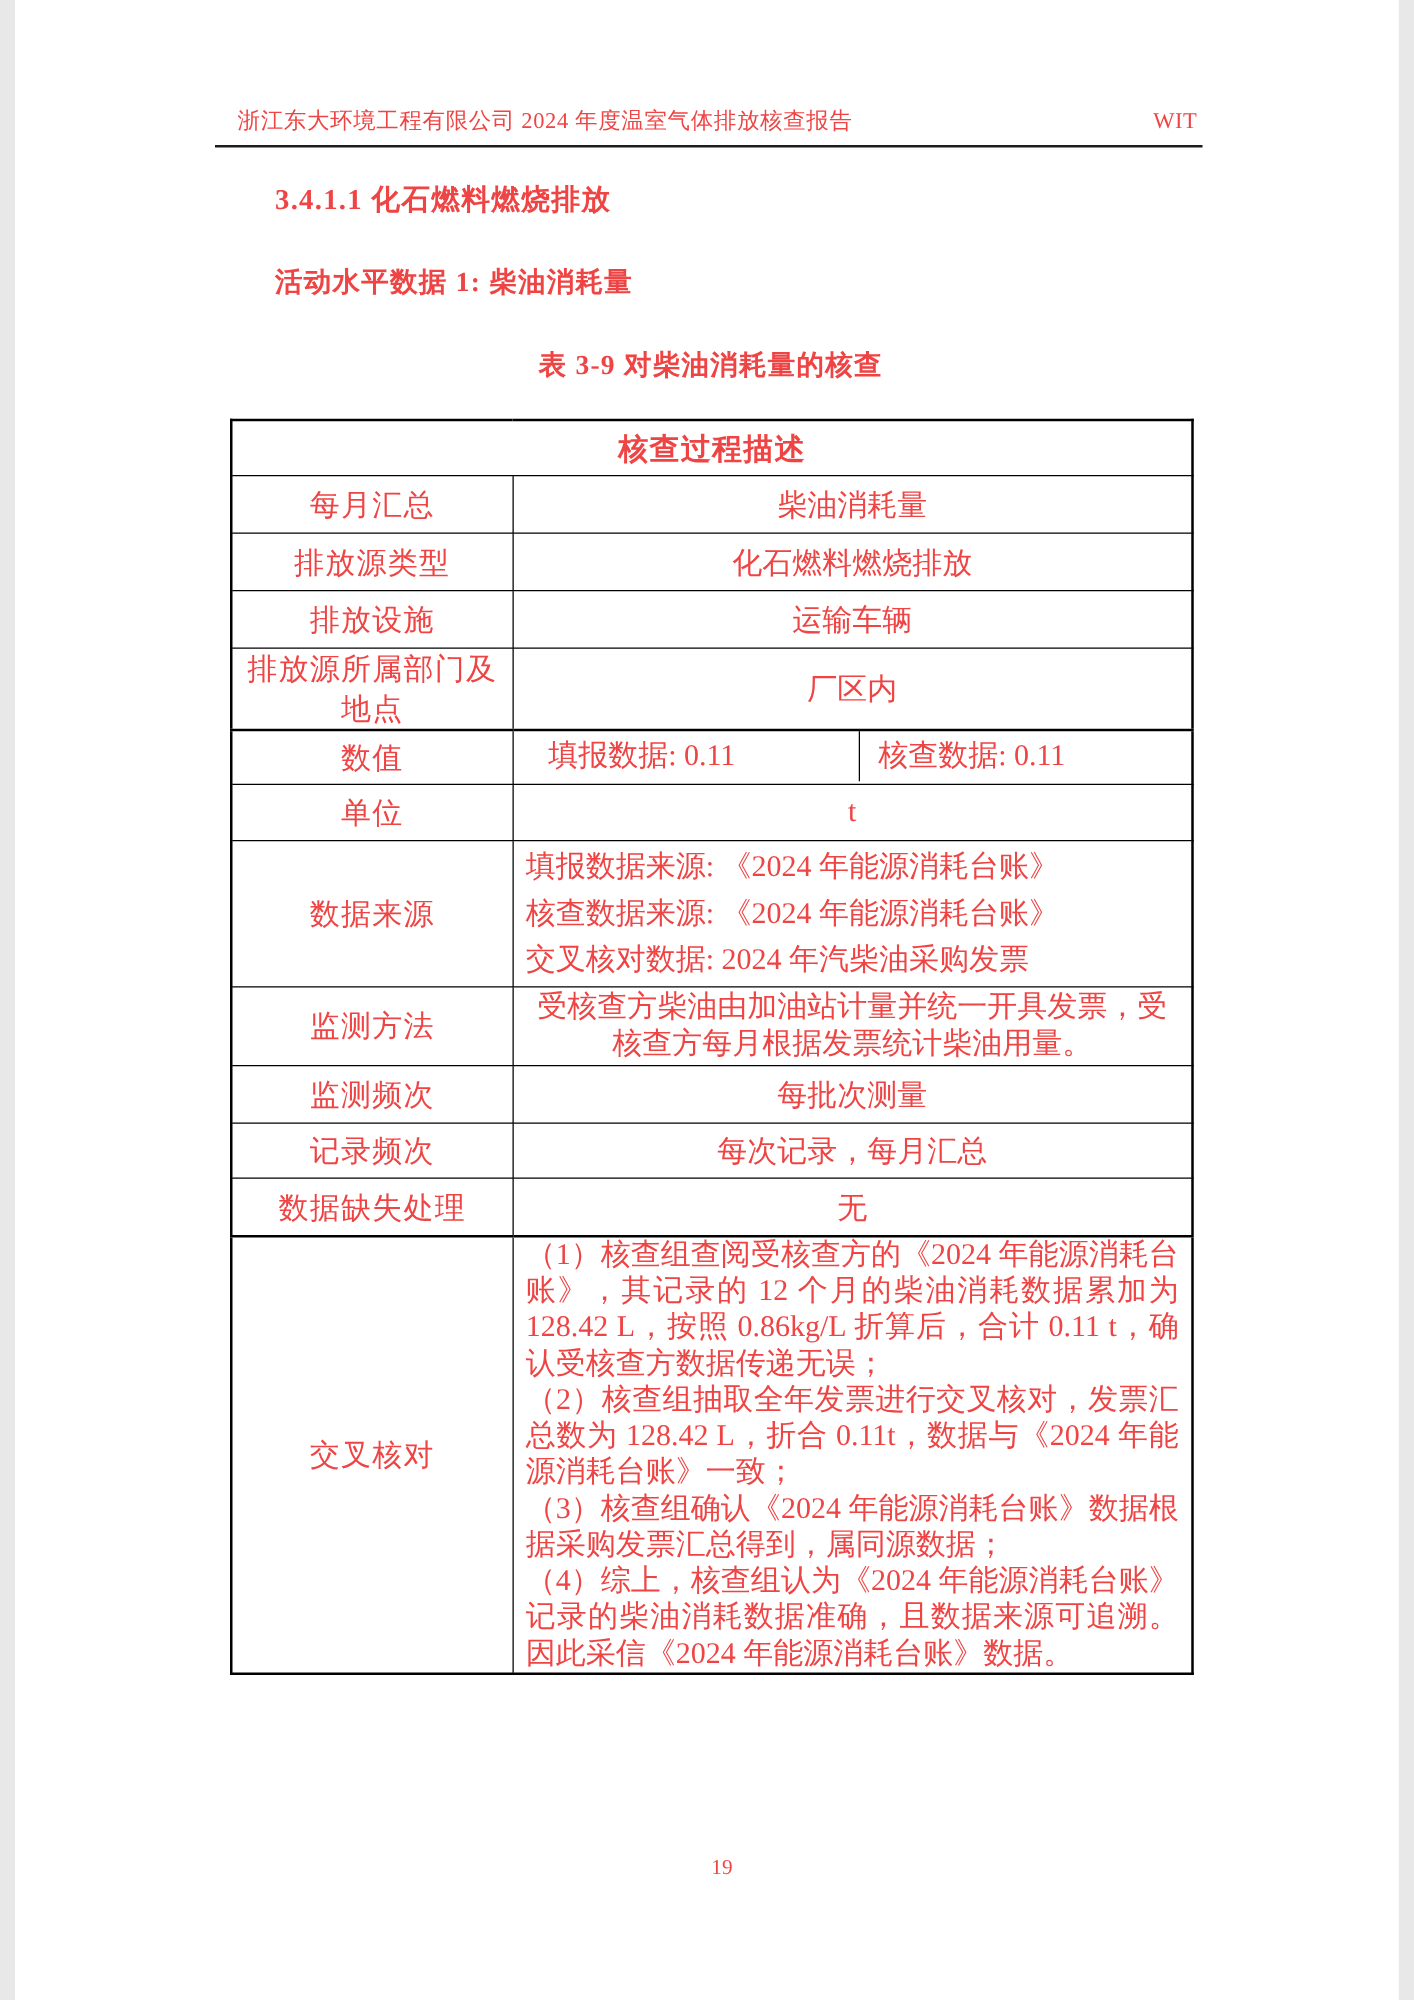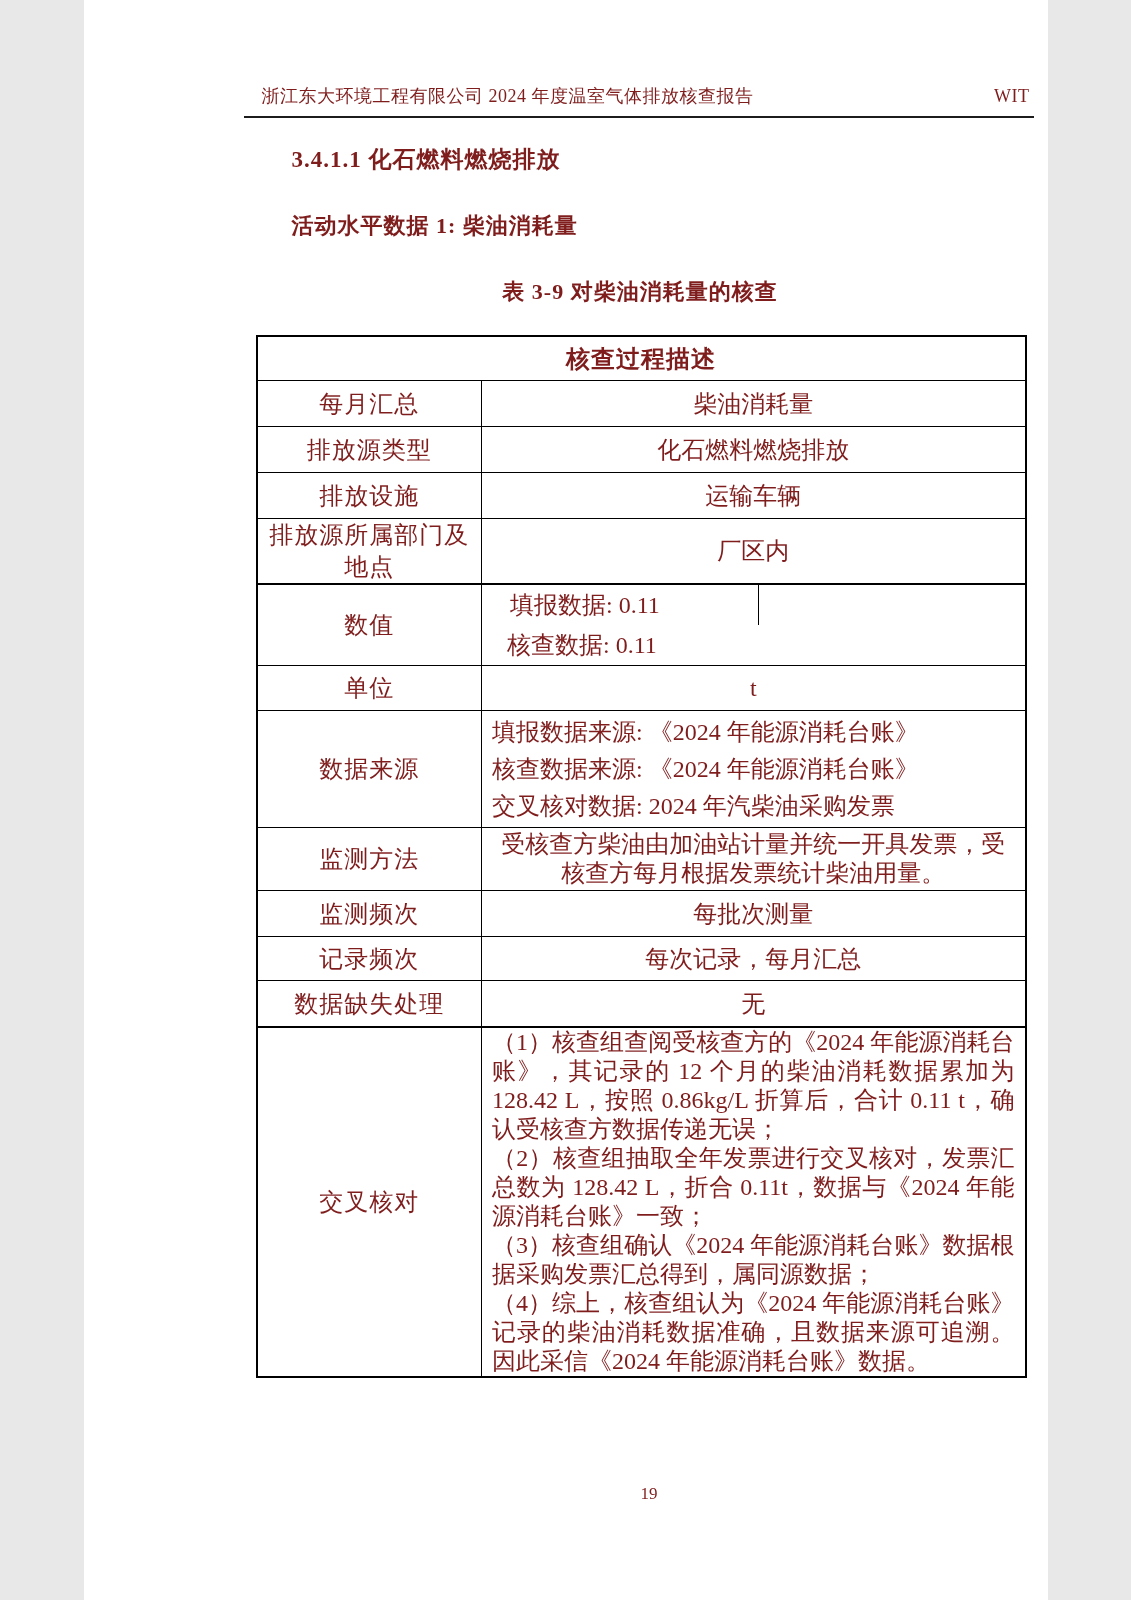--- a/index.html
+++ b/index.html
@@ -1,18 +1,18 @@
 <!DOCTYPE html>
 <html><head>
 <meta charset="utf-8">
 <style>
   html,body{margin:0;padding:0;background:#e8e8e8;}
   .page{
-    position:relative;width:964px;height:1600px;background:#ffffff;
-    font-family:"Liberation Serif","DejaVu Serif",serif;color:#7f1d1d;
+    position:relative;width:1107px;height:1600px;background:#ffffff;
+    font-family:"Liberation Serif","DejaVu Serif",serif;color:#ef4444;
     margin:0 auto;overflow:hidden;
   }
   .header-row{
     position:absolute;top:84px;left:178px;width:768px;
     display:flex;justify-content:space-between;align-items:baseline;
     font-size:18px;letter-spacing:0.5px;
   }
   .header-rule{
     position:absolute;top:116px;left:160px;width:790px;
     border-top:2px solid #1c1c1c;
@@ -34,21 +34,21 @@
   table.vtable{
     position:absolute;top:335px;left:172px;width:769px;
     border-collapse:collapse;table-layout:fixed;
     font-size:24px;border:2px solid #000;
   }
   table.vtable td{border:1px solid #000;vertical-align:middle;padding:0 10px;}
   td.thead{font-weight:bold;text-align:center;letter-spacing:1px;}
   td.lbl{text-align:center;letter-spacing:1px;padding:0 4px;}
   td.val{text-align:center;}
   td.split{padding:0;}
-  .split-wrap{display:flex;height:100%;flex-direction:column;}
+  .split-wrap{display:flex;height:100%;}
   .split-cell{line-height:40px;height:40px;padding-left:18px;}
   .split-cell.first{width:248px;border-right:1px solid #000;}
   .split-cell.second{flex:1;padding-left:15px;}
   td.src{line-height:37px;text-align:left;padding:4px 14px;}
   td.method{text-align:center;line-height:29px;padding:2px 12px;}
   td.cross{text-align:justify;line-height:29px;padding:3px 14px;vertical-align:top;}
   td.concl{text-align:justify;line-height:34px;padding:2px 14px;}
   .h43 td{height:43px;} .h45 td{height:45px;} .h42 td{height:42px;}
   .h44 td{height:44px;} .h116 td{height:116px;} .h62 td{height:62px;}
   .h298 td{height:298px;} .h74 td{height:74px;}

